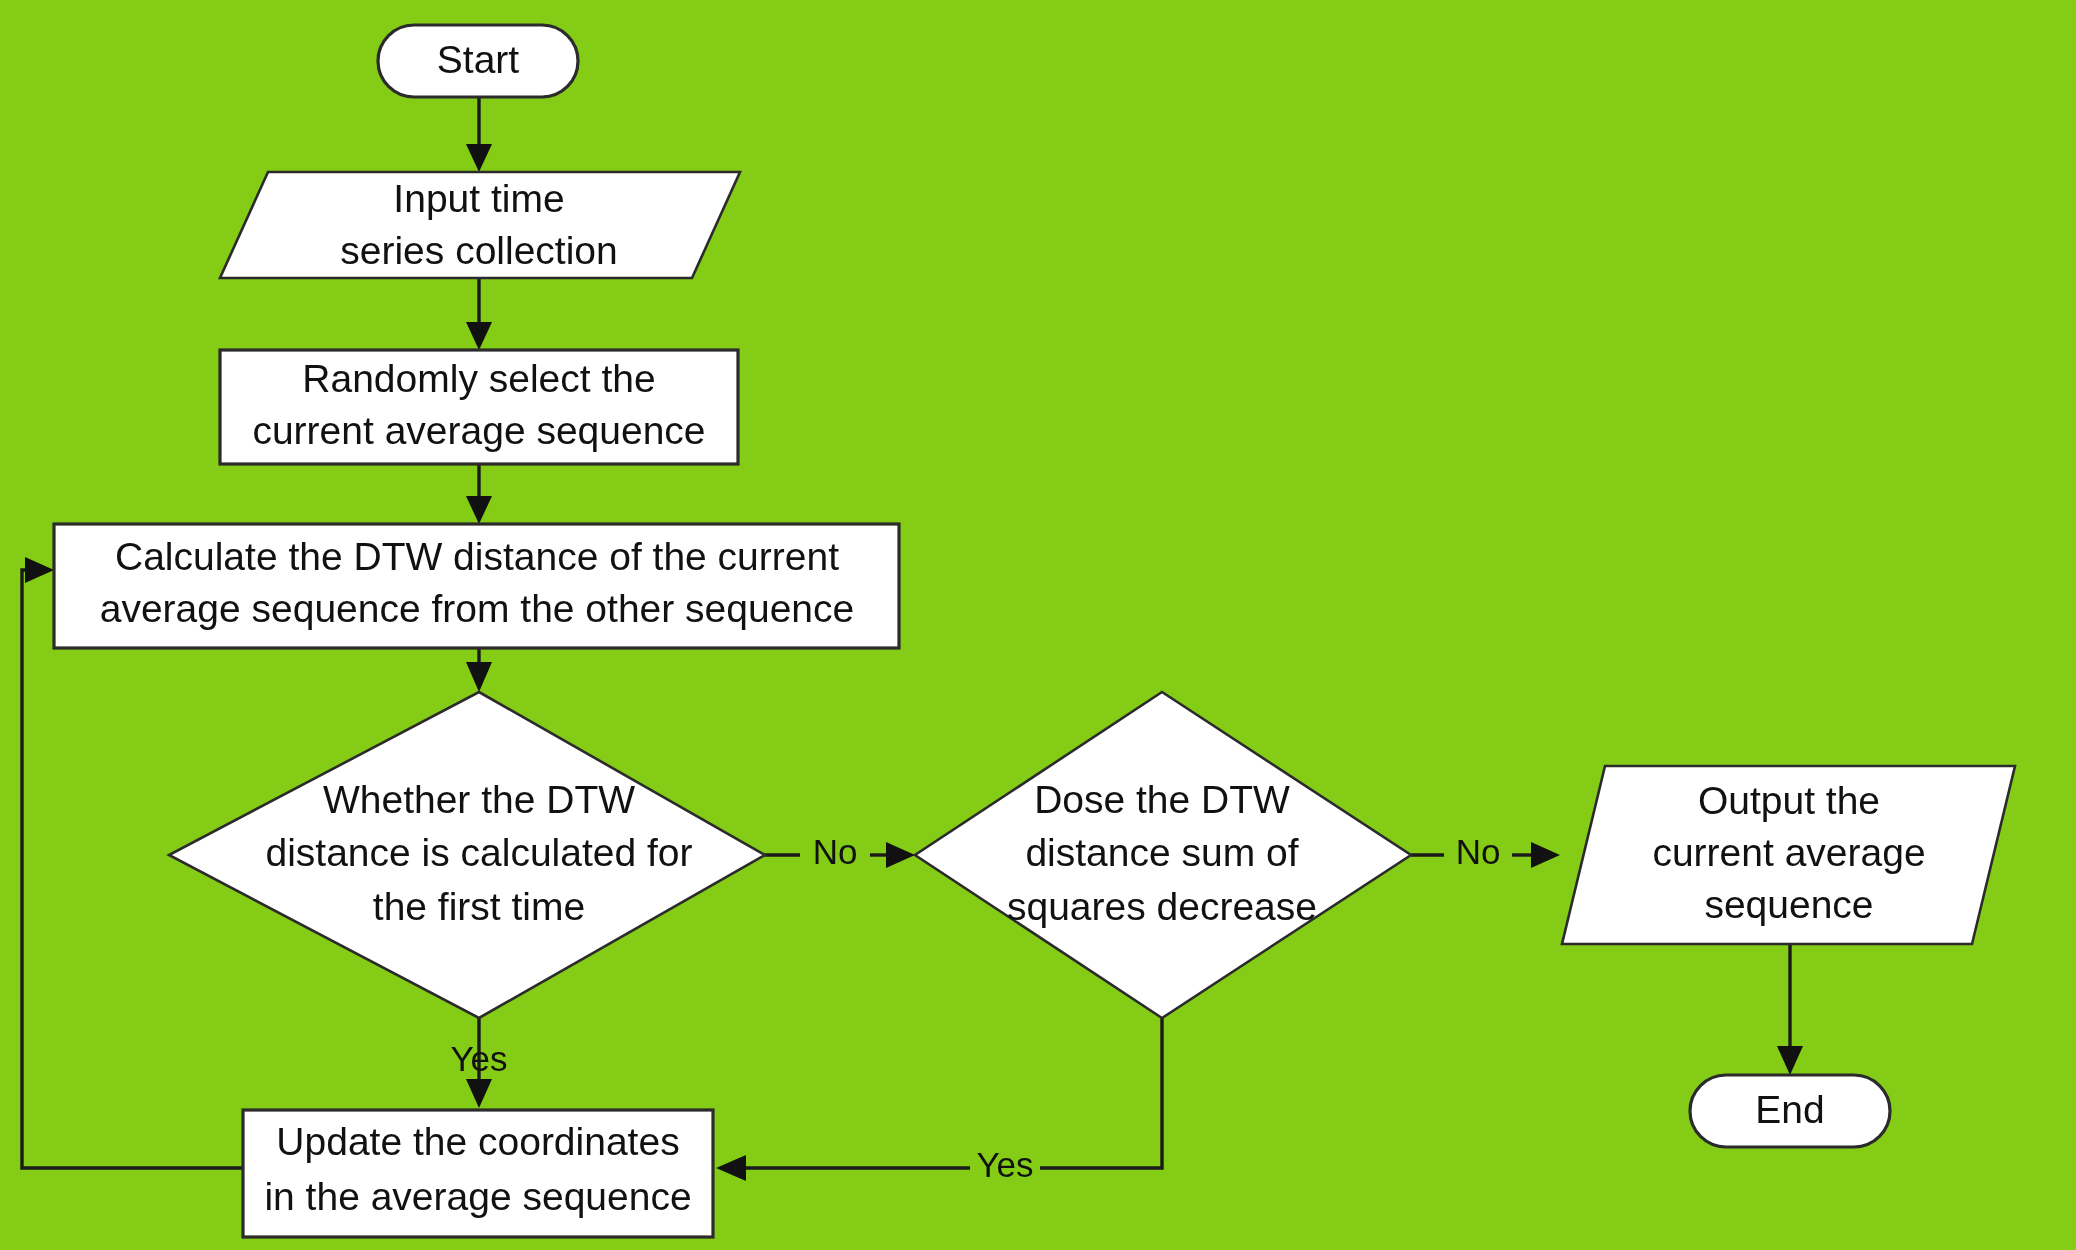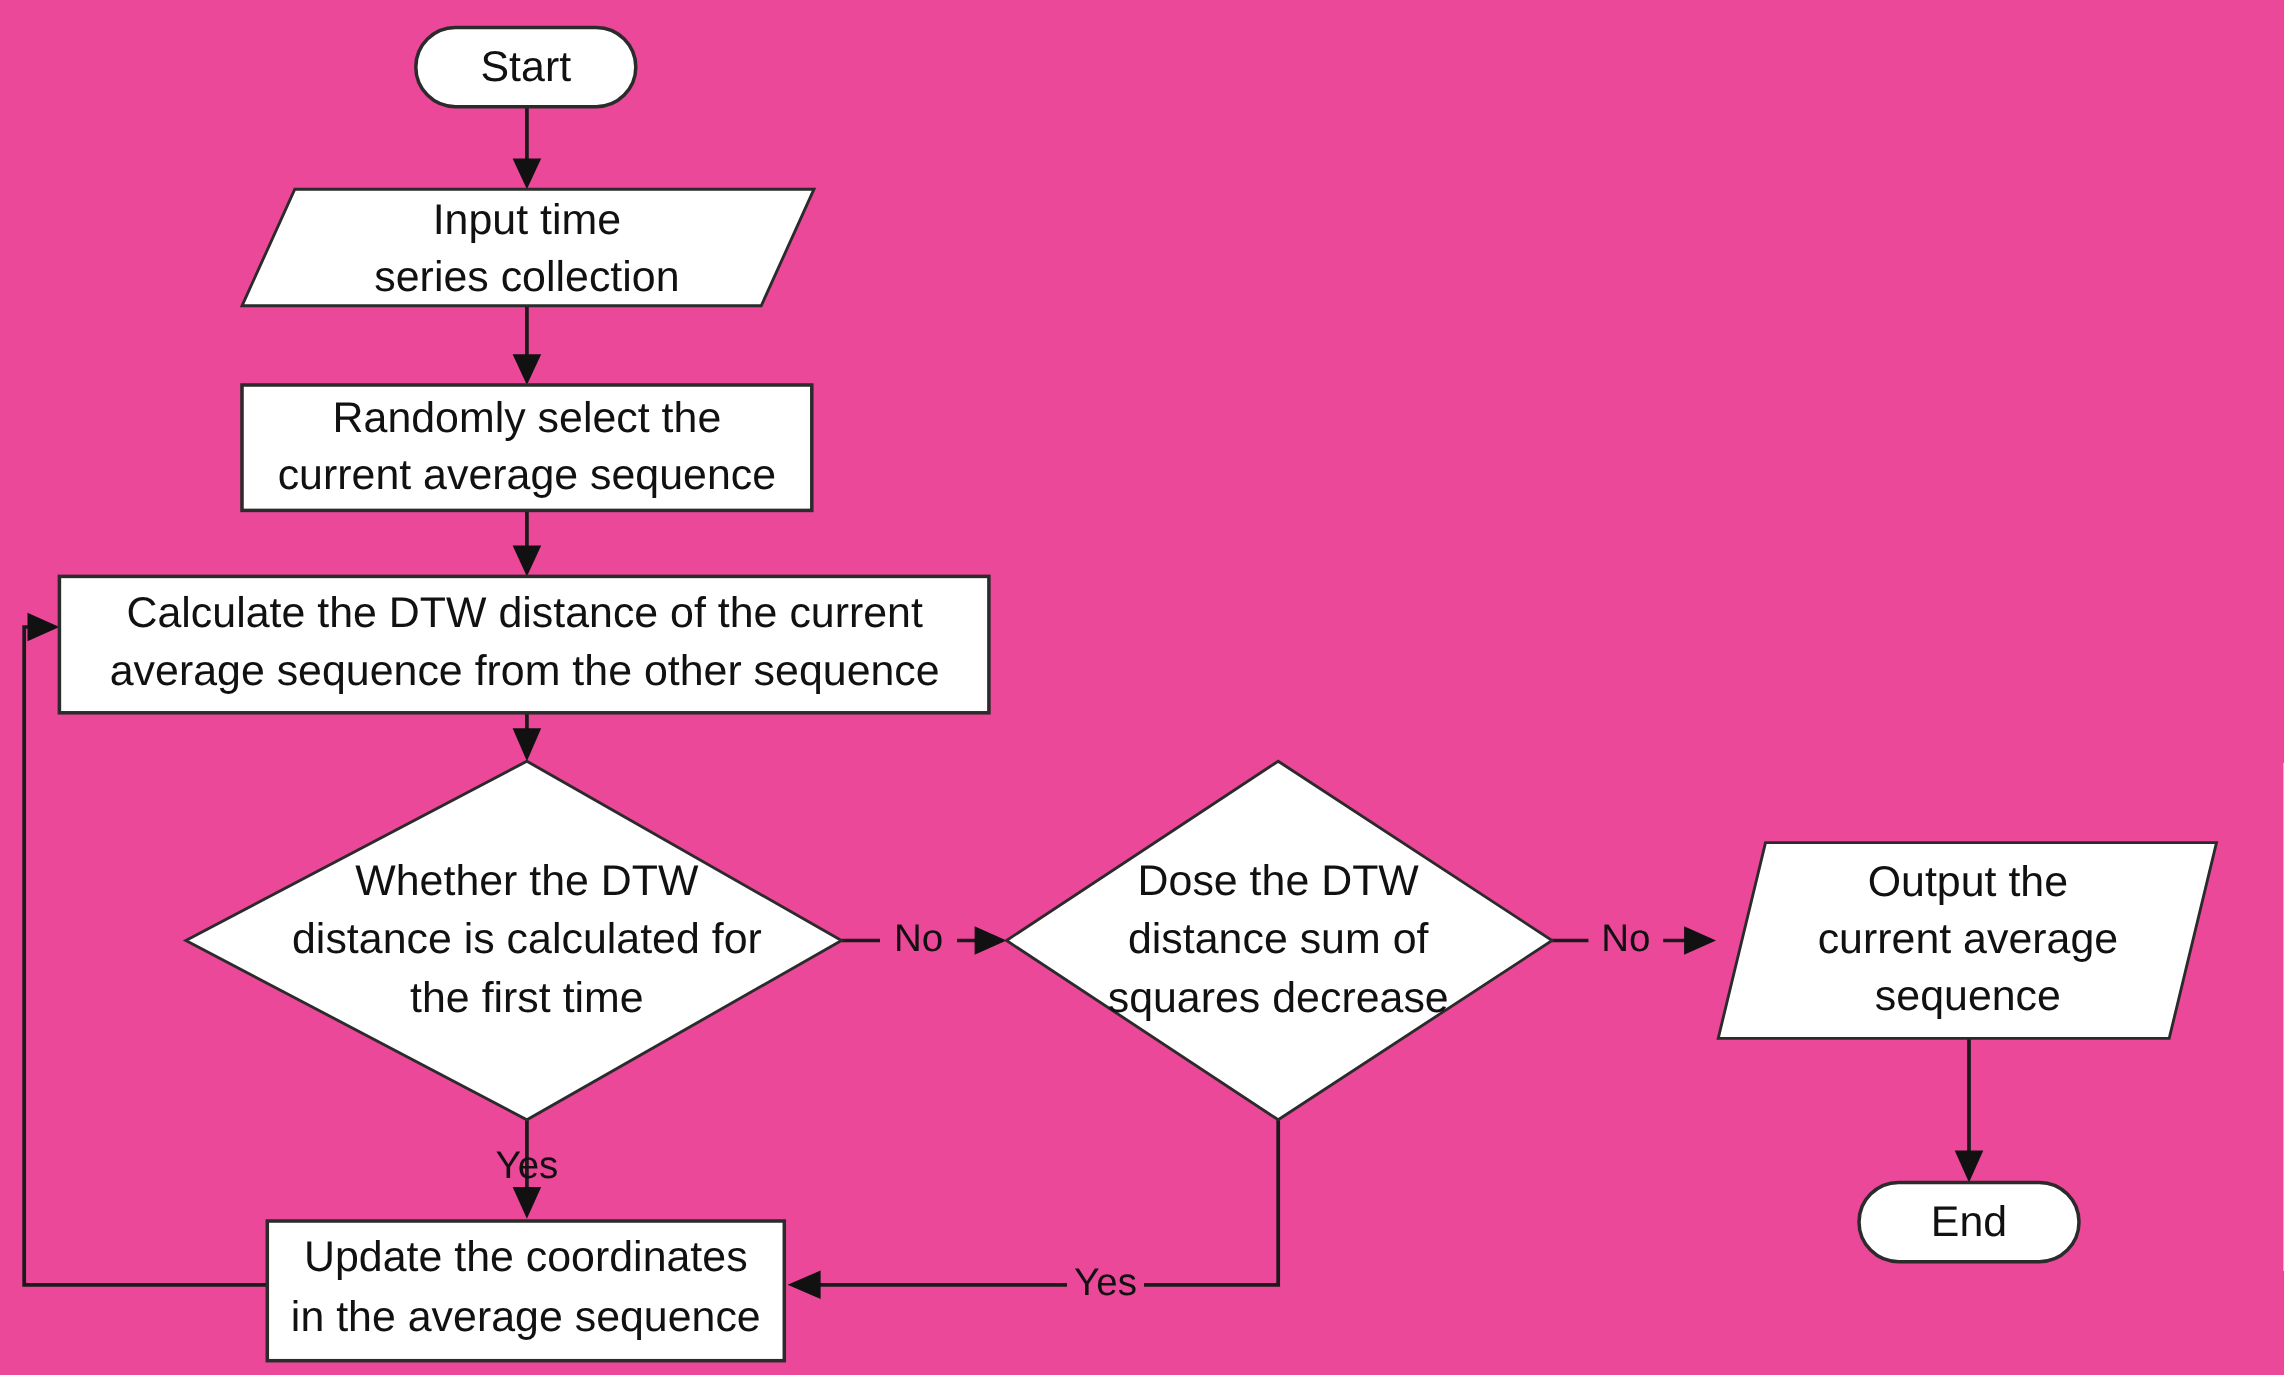--- a/index.html
+++ b/index.html
@@ -10,21 +10,21 @@
   body {
     width: 2076px;
     height: 1250px;
     overflow: hidden;
     font-family: "Liberation Sans", sans-serif;
   }
   #flowchart-root {
     position: relative;
     width: 2076px;
     height: 1250px;
-    background: #ec4899;
+    background: #84cc16;
   }
   svg.chart {
     display: block;
     width: 2076px;
     height: 1250px;
   }
   .shape-outline {
     fill: #ffffff;
     stroke: #2b2b2b;
     stroke-width: 3.2;

